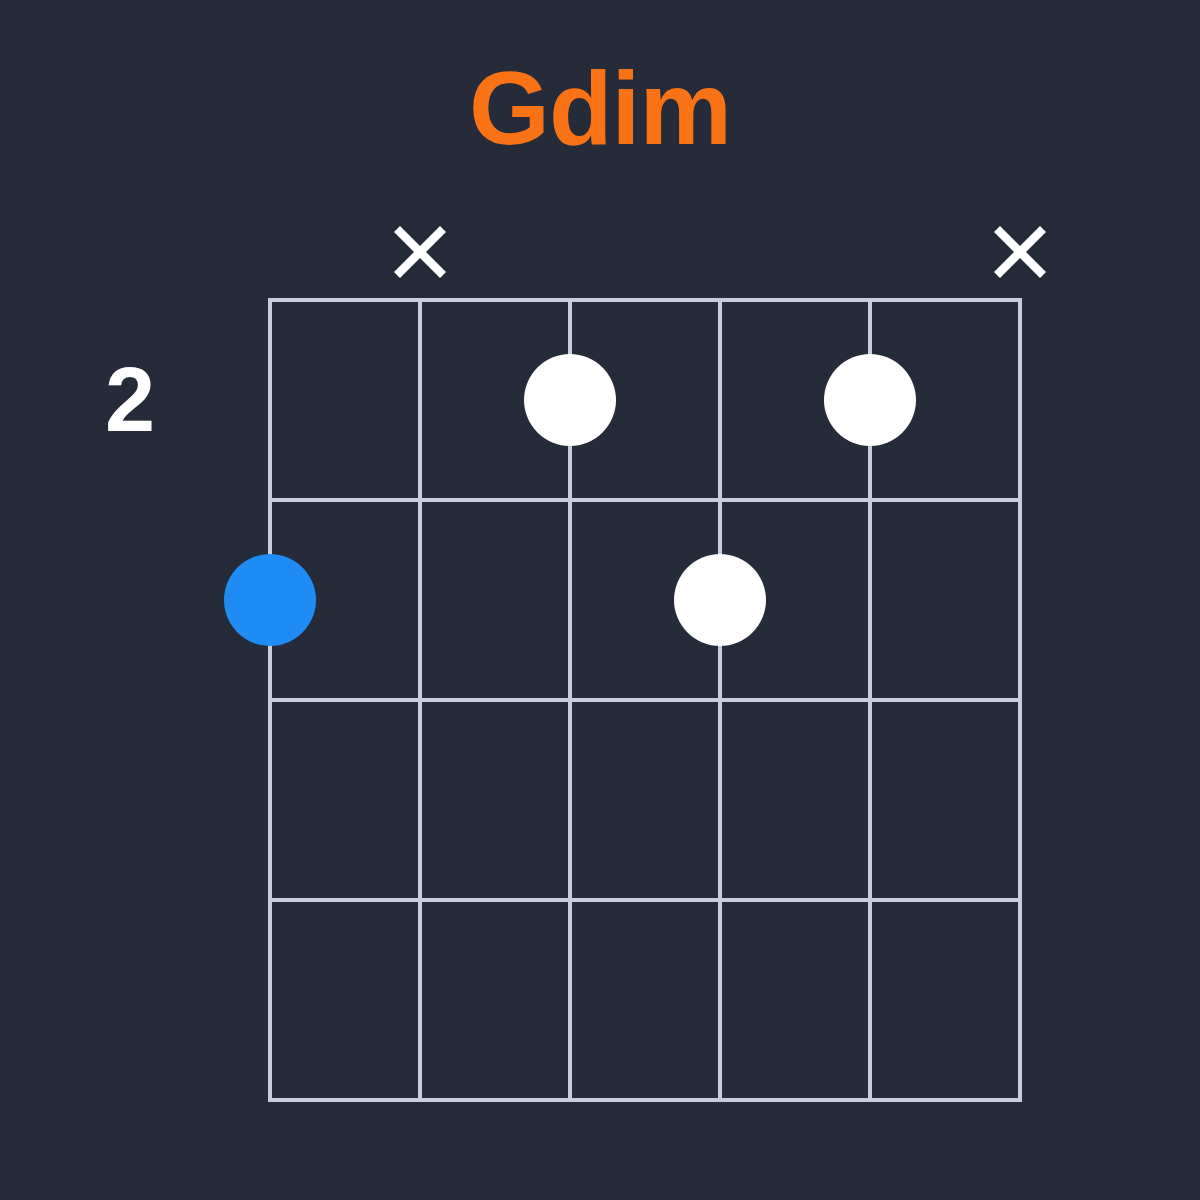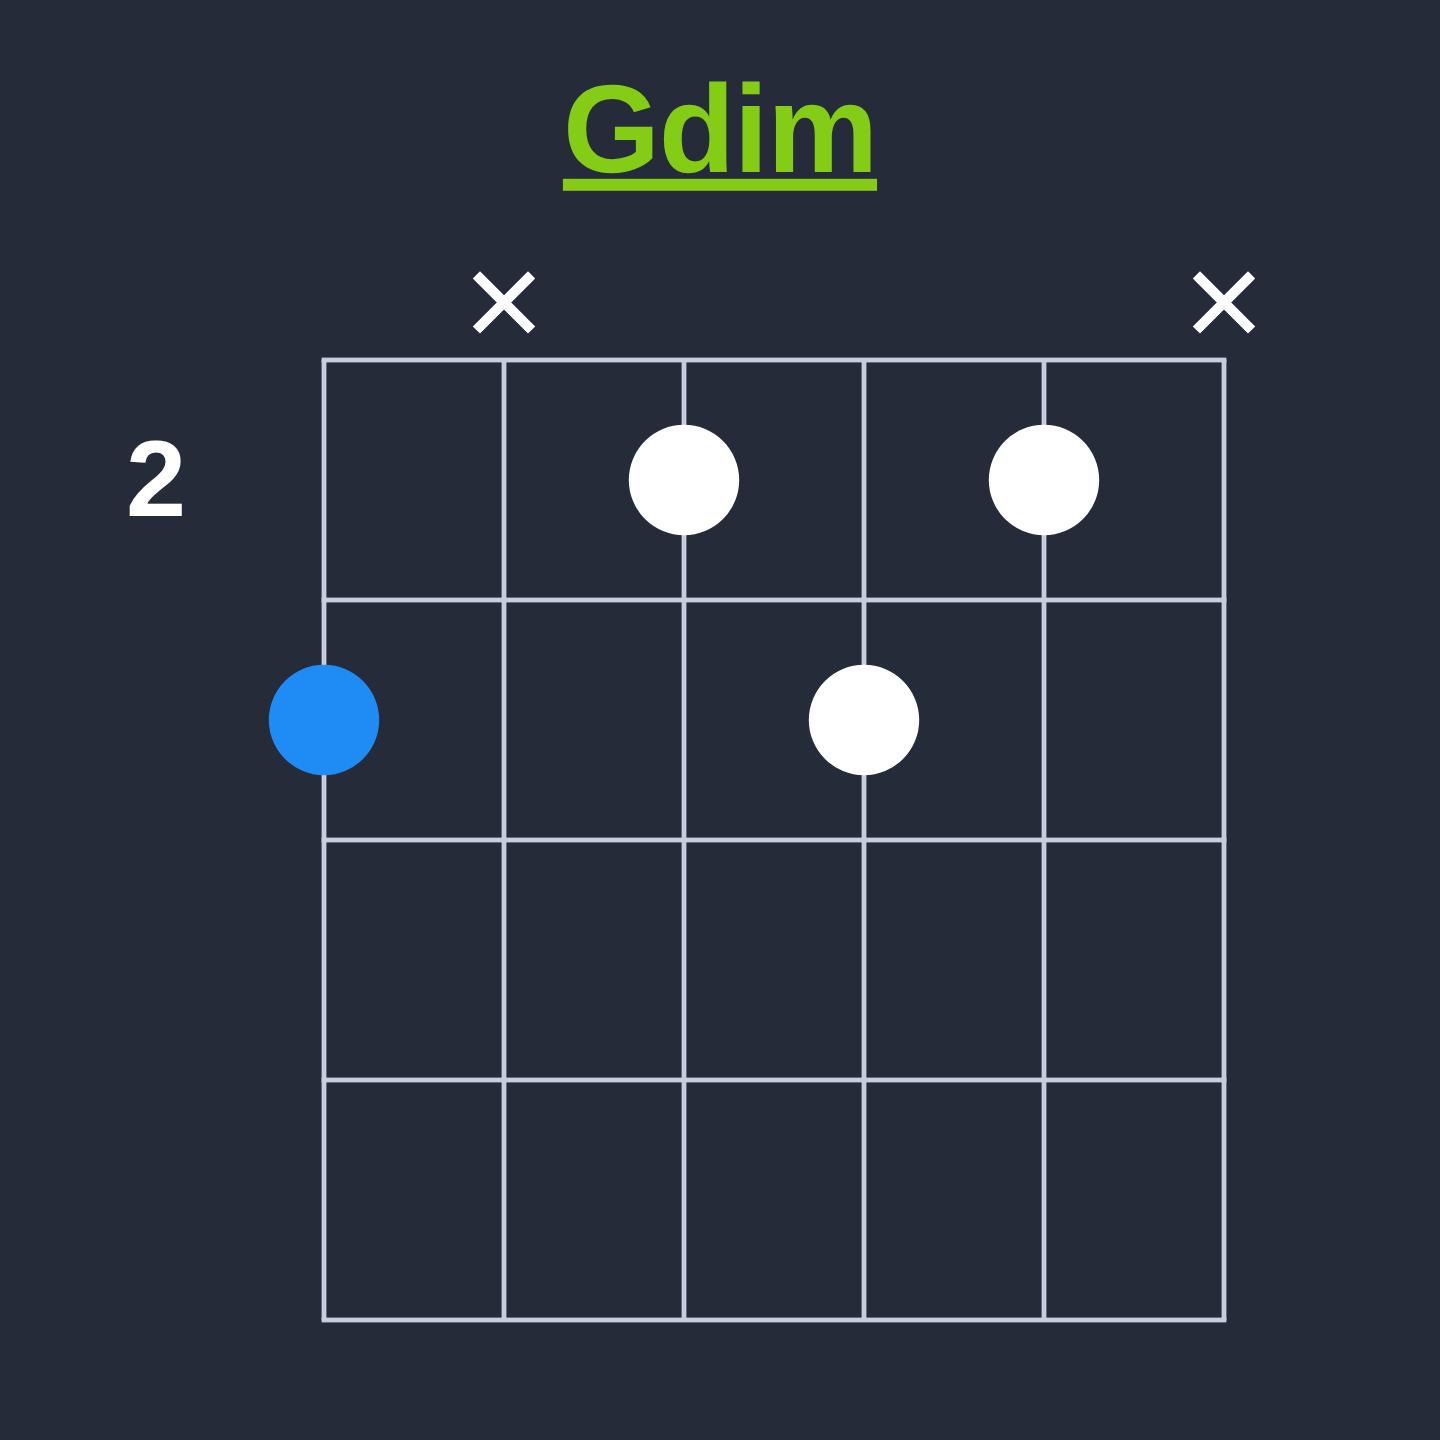--- a/index.html
+++ b/index.html
@@ -101,21 +101,21 @@
     border-radius: 50%;
   }
   .dot.white  { background: #ffffff; }
   .dot.accent { background: #1f8cf5; }
 </style>
 </head>
 <body style="background: rgb(37, 43, 56);">
 
 <div id="chord-canvas">
 
-  <div class="chord-title" style="color: #84cc16; text-decoration: underline;">Gdim</div>
+  <div class="chord-title" style="color: #f97316;">Gdim</div>
 
   <div class="fret-position" style="color: rgb(255, 255, 255);">2</div>
 
   <div class="mute-marker" style="left:420px; top:252px;">
     <svg viewBox="0 0 64 64" aria-hidden="true">
       <path d="M12 6 L32 26 L52 6 L58 12 L38 32 L58 52 L52 58 L32 38 L12 58 L6 52 L26 32 L6 12 Z" fill="currentColor"></path>
     </svg>
   </div>
 
   <div class="mute-marker" style="left:1020px; top:252px;">

